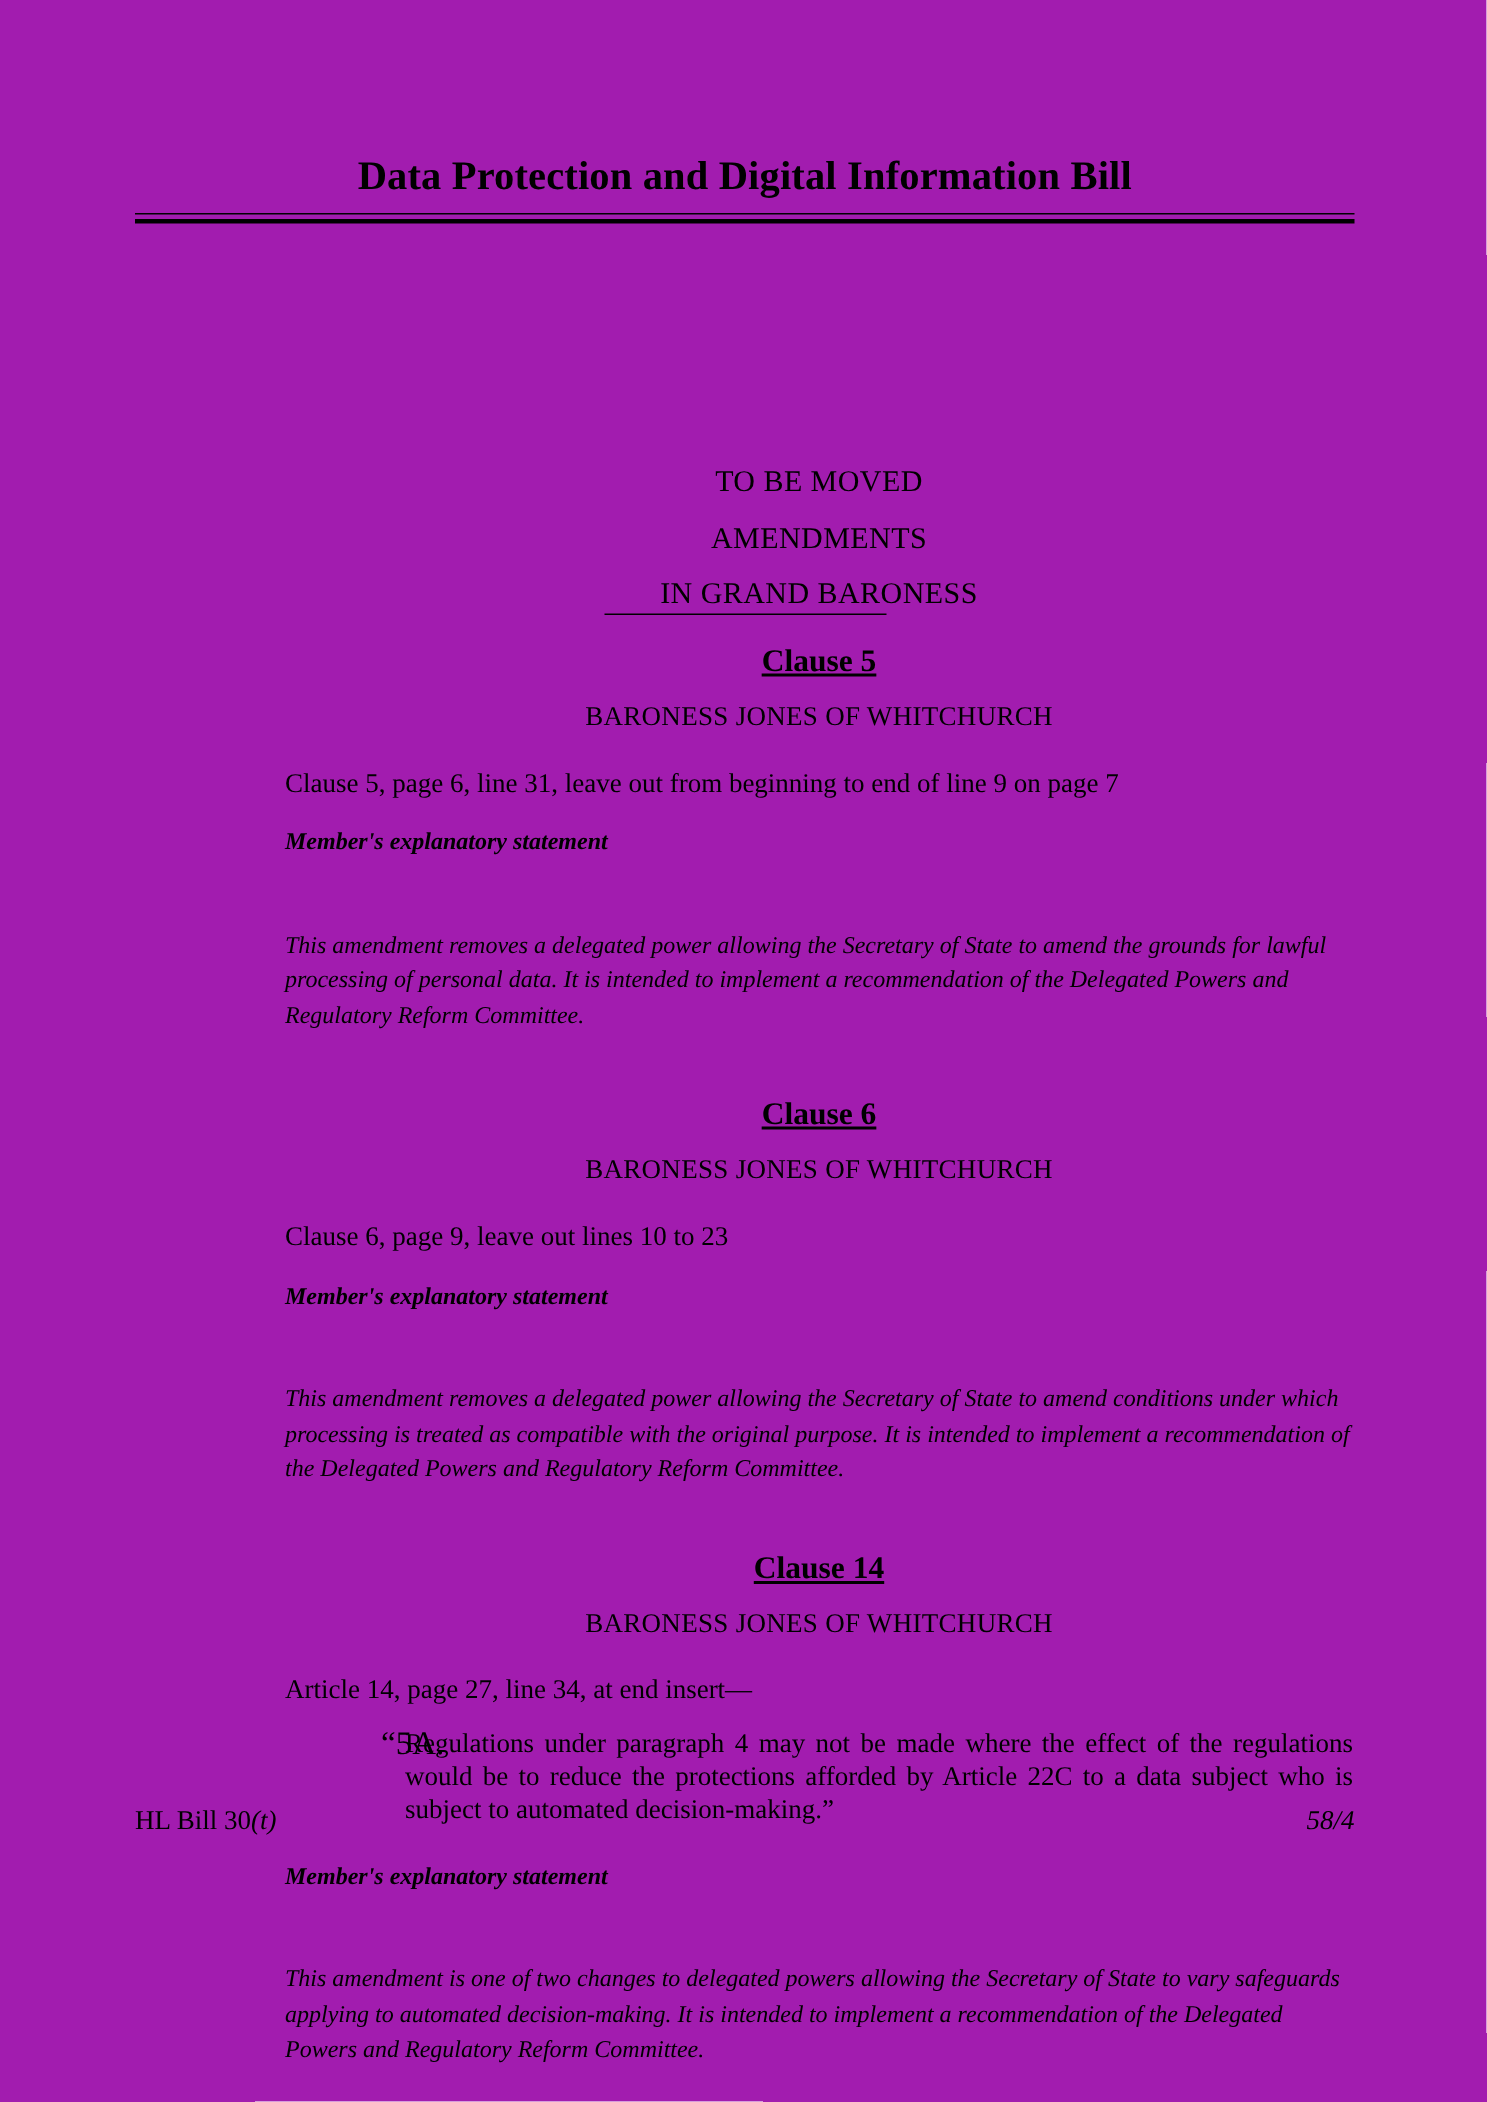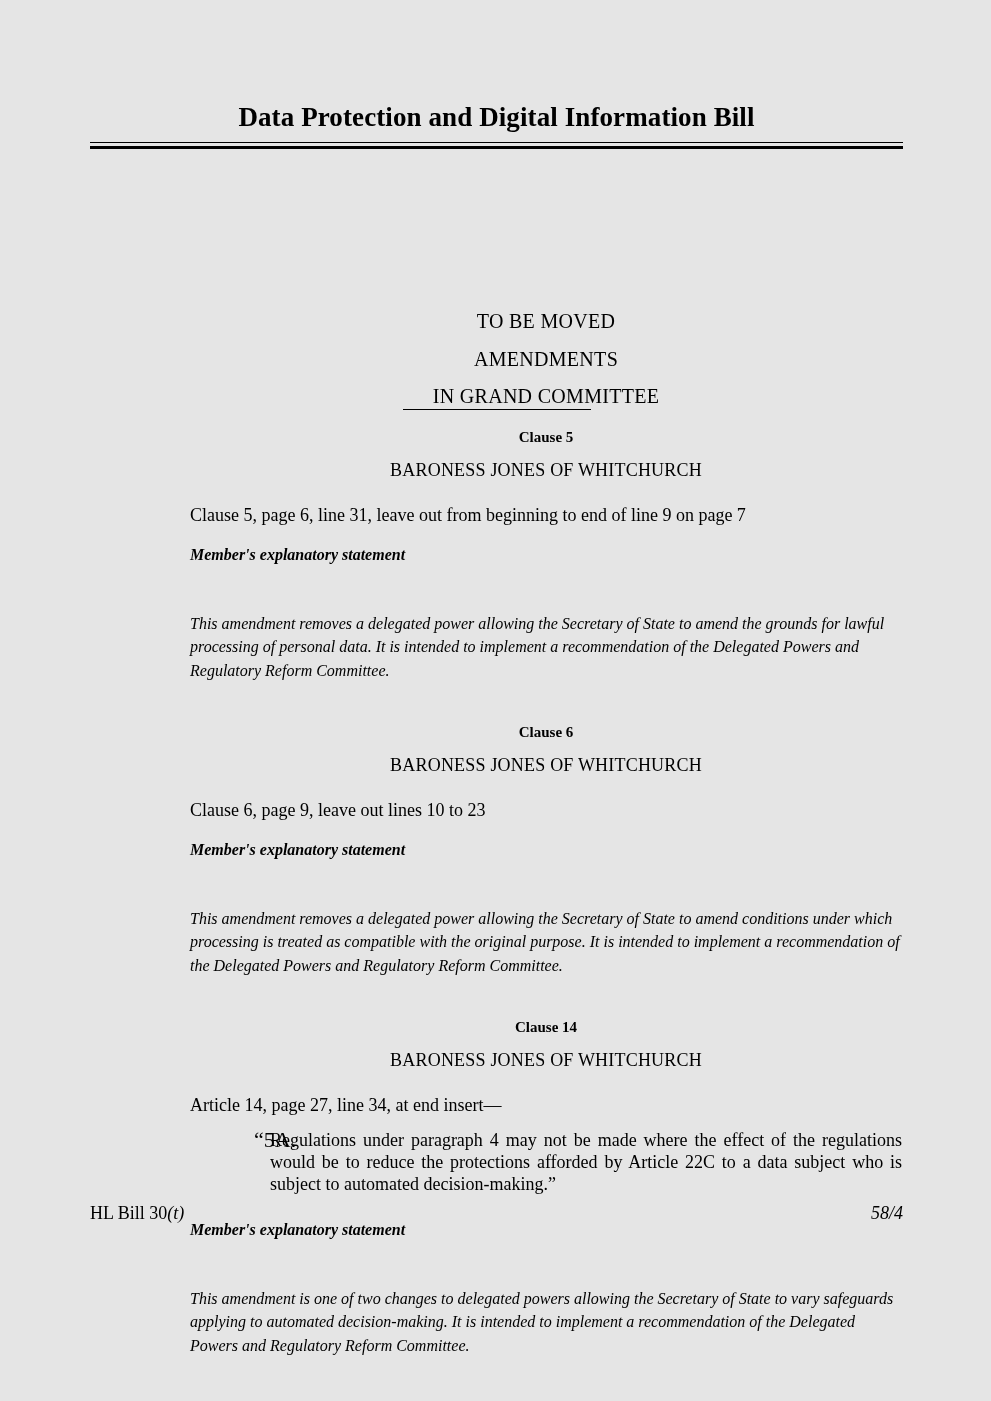--- a/index.html
+++ b/index.html
@@ -4,21 +4,21 @@
 <style>
   html, body {
     margin: 0;
     padding: 0;
     background: #ffffff;
   }
   .page {
     position: relative;
     width: 991px;
     height: 1401px;
-    background: #e5e5e5;
+    background: #a21caf;
     color: #000000;
     font-family: "Liberation Serif", "DejaVu Serif", serif;
     overflow: hidden;
     box-sizing: border-box;
   }
 
   
   .doc-title {
     position: absolute;
     left: 90px;
@@ -71,23 +71,24 @@
   
   .body {
     position: absolute;
     left: 190px;
     top: 428px;
     width: 712px;
   }
 
   .clause-heading {
     text-align: center;
-    font-size: 15px;
+    font-size: 21px;
     font-weight: bold;
     line-height: 1.2;
+    text-decoration: underline;
   }
   .sponsor {
     text-align: center;
     font-size: 18px;
     line-height: 1.2;
     letter-spacing: 0.2px;
   }
   .amendment-line {
     font-size: 18px;
     line-height: 1.25;
@@ -164,21 +165,21 @@
 
 <div class="page">
 
   <div class="doc-title">Data Protection and Digital Information Bill</div>
   <div class="title-rule thin"></div>
   <div class="title-rule thick"></div>
 
   <div class="headline-group">
     <div class="headline-line">TO BE MOVED</div>
     <div class="headline-line">AMENDMENTS</div>
-    <div class="headline-line">IN GRAND COMMITTEE</div>
+    <div class="headline-line">IN GRAND BARONESS</div>
   </div>
   <div class="headline-rule"></div>
 
   <div class="body">
 
     <div>
       <div class="clause-heading">Clause 5</div>
       <div class="gap-heading-sponsor"></div>
       <div class="sponsor">BARONESS JONES OF WHITCHURCH</div>
       <div class="gap-sponsor-amend"></div>

